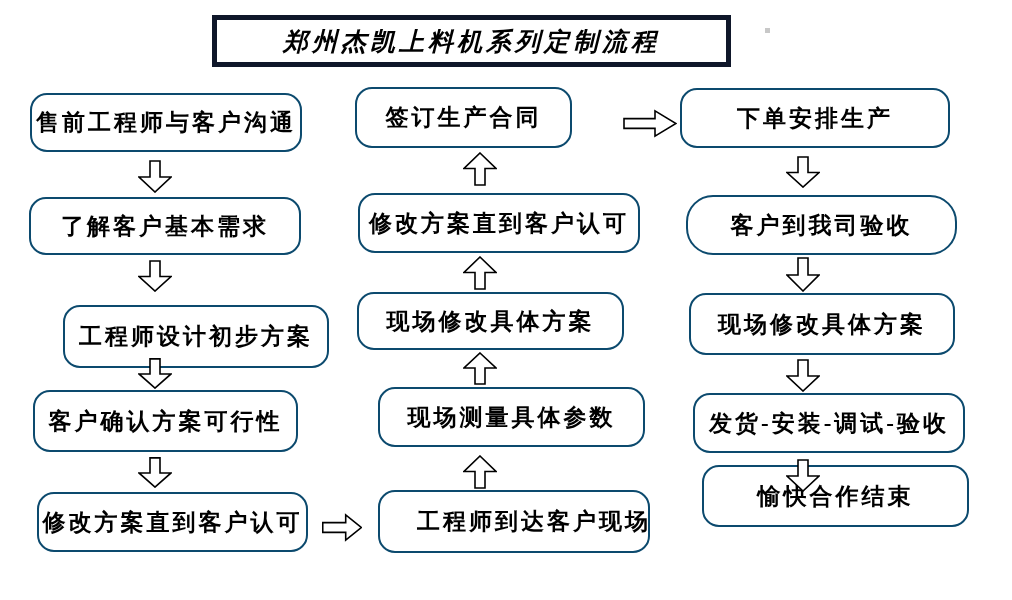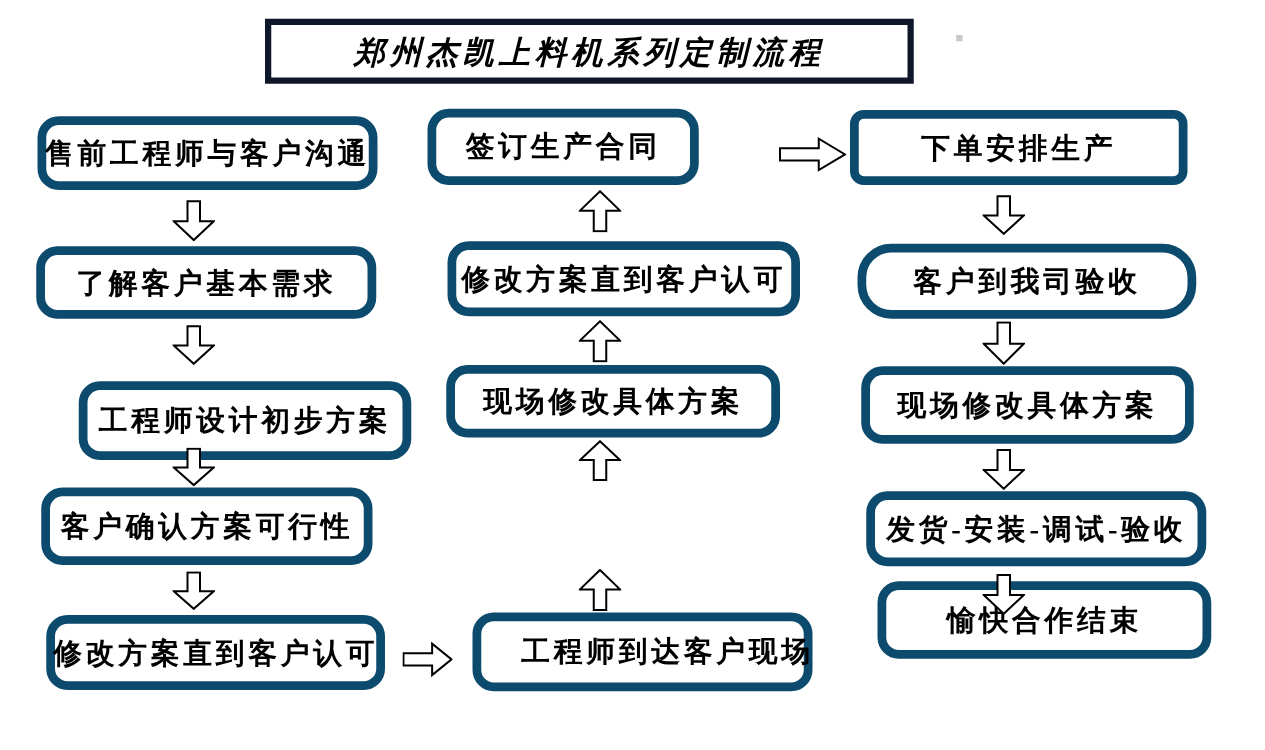--- a/index.html
+++ b/index.html
@@ -26,21 +26,21 @@
   .title-text {
     font-weight: bold;
     font-style: italic;
     font-size: 25px;
     letter-spacing: 4px;
     color: #000000;
     white-space: nowrap;
   }
   .node {
     position: absolute;
-    border: 7px solid #0c4a6e;
+    border: 2px solid #0c4a6e;
     border-radius: 17px;
     background: #ffffff;
     box-sizing: border-box;
     display: flex; align-items: center; justify-content: center;
     font-weight: bold;
     font-size: 23px;
     letter-spacing: 3px;
     color: #000000;
     white-space: nowrap;
   }
@@ -62,26 +62,27 @@
     <span class="title-text">郑州杰凯上料机系列定制流程</span>
   </div>
   <div class="anchor-dot"></div>
 
   <div class="node" style="left:30px;  top:93px;  width:272px; height:59px;">售前工程师与客户沟通</div>
   <div class="node" style="left:29px;  top:197px; width:272px; height:58px;">了解客户基本需求</div>
   <div class="node" style="left:32px;  top:305px; width:266px; height:63px;margin-left:31px;">工程师设计初步方案</div>
   <div class="node" style="left:33px;  top:390px; width:265px; height:62px;">客户确认方案可行性</div>
   <div class="node" style="left:37px;  top:492px; width:271px; height:60px;">修改方案直到客户认可</div>
 
-  <div class="node" style="left:342px; top:87px;  width:217px; height:61px;">签订生产合同</div>
+  <div class="node" style="left:355px; top:87px;  width:217px; height:61px;">签订生产合同</div>
   <div class="node" style="left:358px; top:193px; width:282px; height:60px;">修改方案直到客户认可</div>
   <div class="node" style="left:357px; top:292px; width:267px; height:58px;">现场修改具体方案</div>
+  <div class="node" style="left:378px; top:387px; width:267px; height:60px;">现场测量具体参数</div>
   <div class="node" style="left:378px; top:490px; width:272px; height:63px;padding-left:40px;">工程师到达客户现场</div>
 
-  <div class="node" style="left:680px; top:88px;  width:270px; height:60px;border-radius:11px;">下单安排生产</div>
+  <div class="node" style="left:680px; top:88px;  width:270px; height:60px;">下单安排生产</div>
   <div class="node" style="left:686px; top:195px; width:271px; height:60px;border-radius:27px;">客户到我司验收</div>
   <div class="node" style="left:689px; top:293px; width:266px; height:62px;">现场修改具体方案</div>
   <div class="node" style="left:693px; top:393px; width:272px; height:60px;">发货-安装-调试-验收</div>
   <div class="node" style="left:702px; top:465px; width:267px; height:62px;">愉快合作结束</div>
 
   <div class="arrow" style="left:138px; top:160px; width:34px; height:33px;">
     <svg viewBox="0 0 34 34" preserveAspectRatio="none">
         <path d="M12,1 H22 V17.5 H33 L17,33 L1,17.5 H12 Z" fill="#ffffff" stroke="#000000" stroke-width="1.6" vector-effect="non-scaling-stroke"></path>
       </svg>
   </div>

